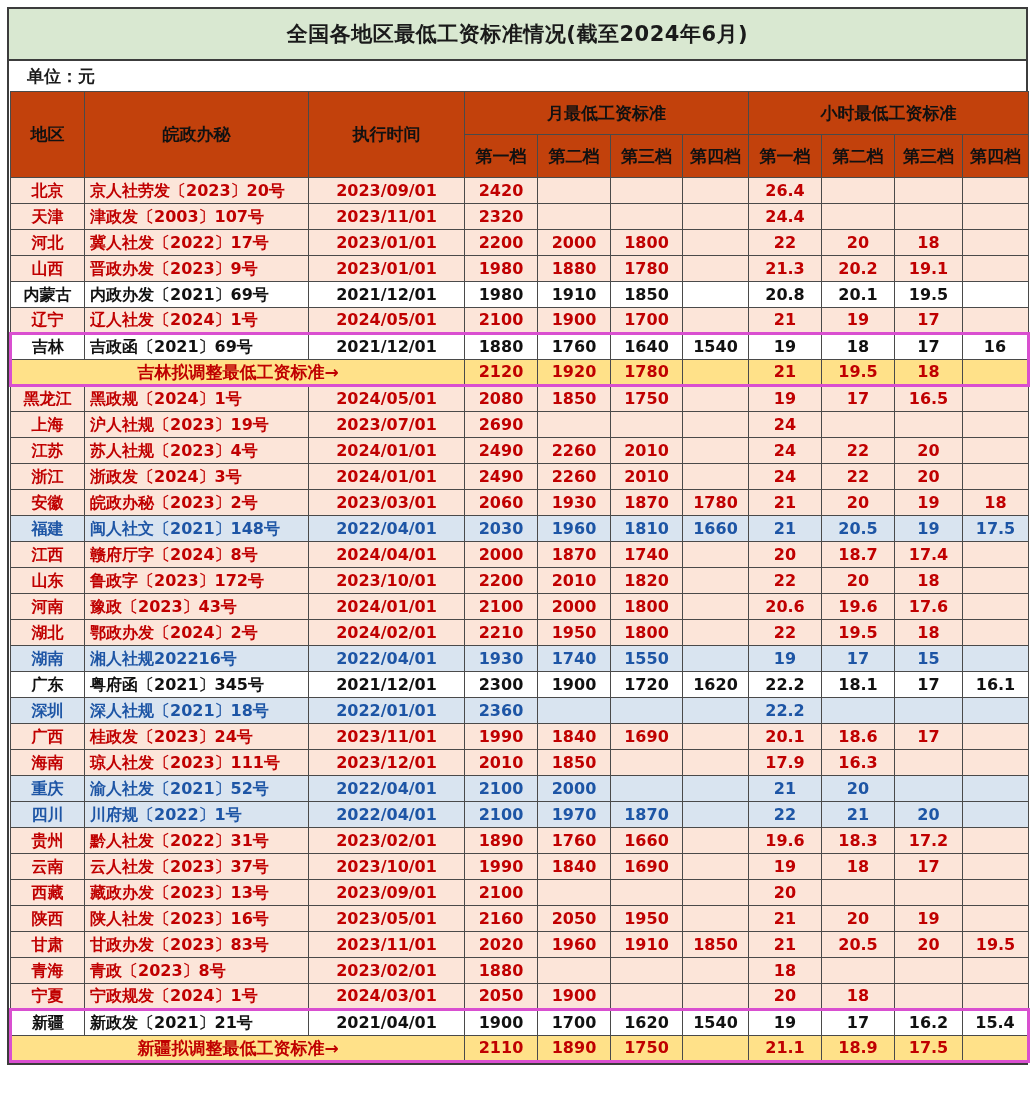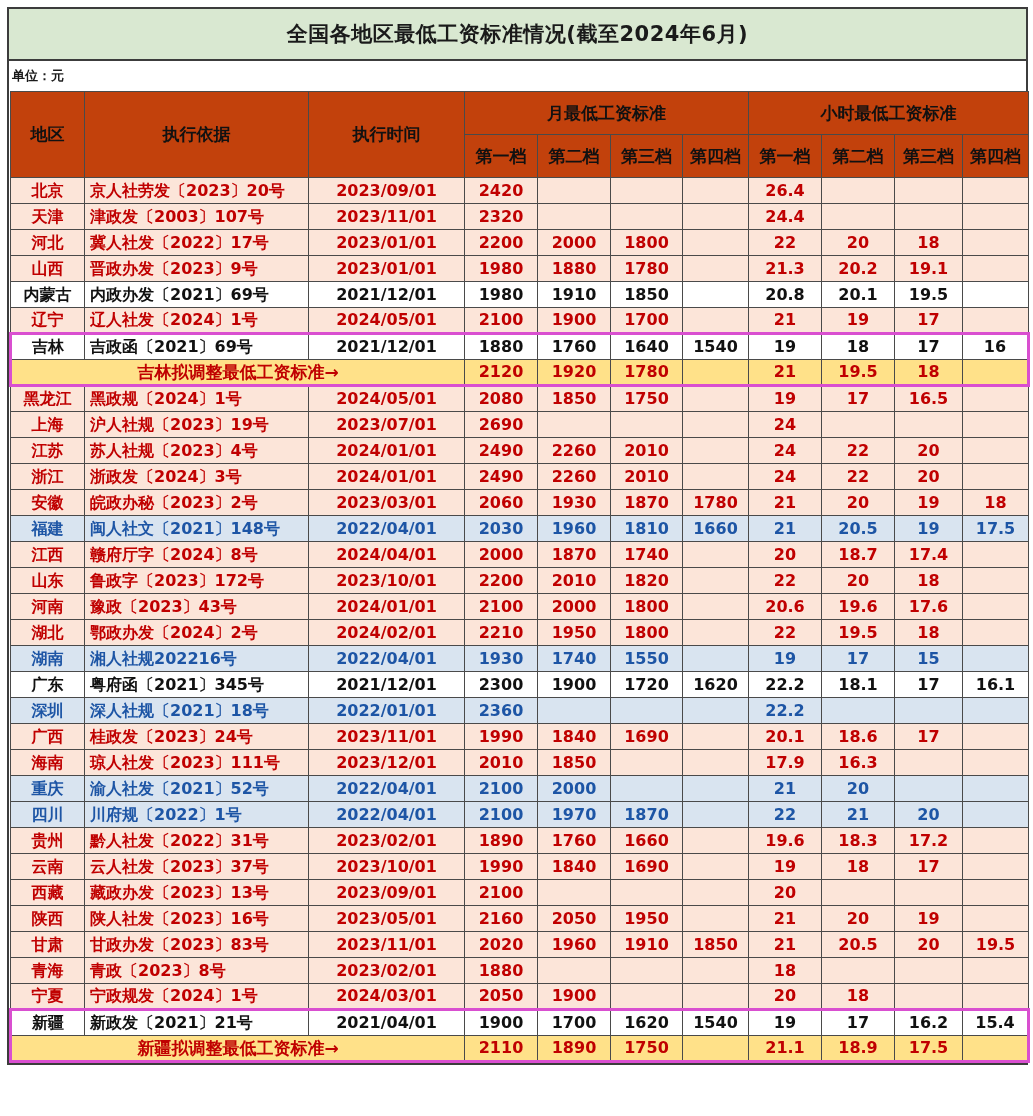--- a/index.html
+++ b/index.html
@@ -20,22 +20,22 @@
     background:#d9e8d1;
     border-bottom:2px solid #3c3c3c;
     display:flex;align-items:center;justify-content:center;
     font-size:21px;
     letter-spacing:0.5px;
   }
   .unit-row{
     height:30px;
     background:#ffffff;
     display:flex;align-items:center;
-    padding-left:3px;
-    font-size:13px;
+    padding-left:18px;
+    font-size:17px;
   }
   table{
     border-collapse:collapse;
     table-layout:fixed;
     width:100%;
   }
   col.c-region{width:74px;}
   col.c-basis{width:224px;}
   col.c-date{width:156px;}
   col.c-m1{width:73px;}  col.c-m2{width:73px;}  col.c-m3{width:72px;}  col.c-m4{width:66px;}
@@ -86,21 +86,21 @@
         <col class="c-m3">
         <col class="c-m4">
       <col class="c-h1">
         <col class="c-h2">
         <col class="c-h3">
         <col class="c-h4">
     </colgroup>
     <thead>
       <tr class="group-row">
         <th rowspan="2">地区</th>
-        <th rowspan="2">执行依据</th>
+        <th rowspan="2">皖政办秘</th>
         <th rowspan="2">执行时间</th>
         <th colspan="4">月最低工资标准</th>
         <th colspan="4">小时最低工资标准</th>
       </tr>
       <tr class="tier-row">
         <th>第一档</th>
         <th>第二档</th>
         <th>第三档</th>
         <th>第四档</th>
         <th>第一档</th>

